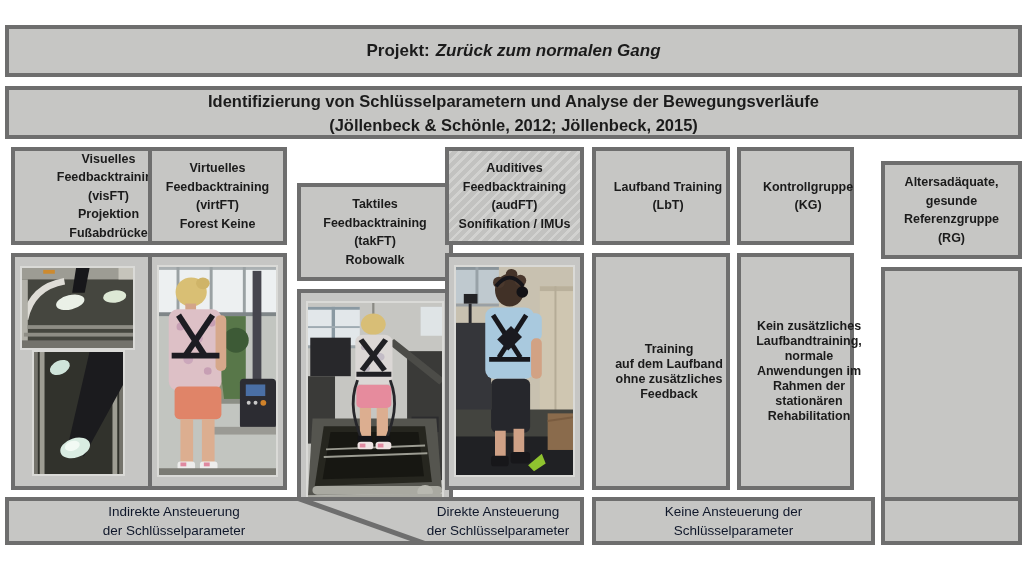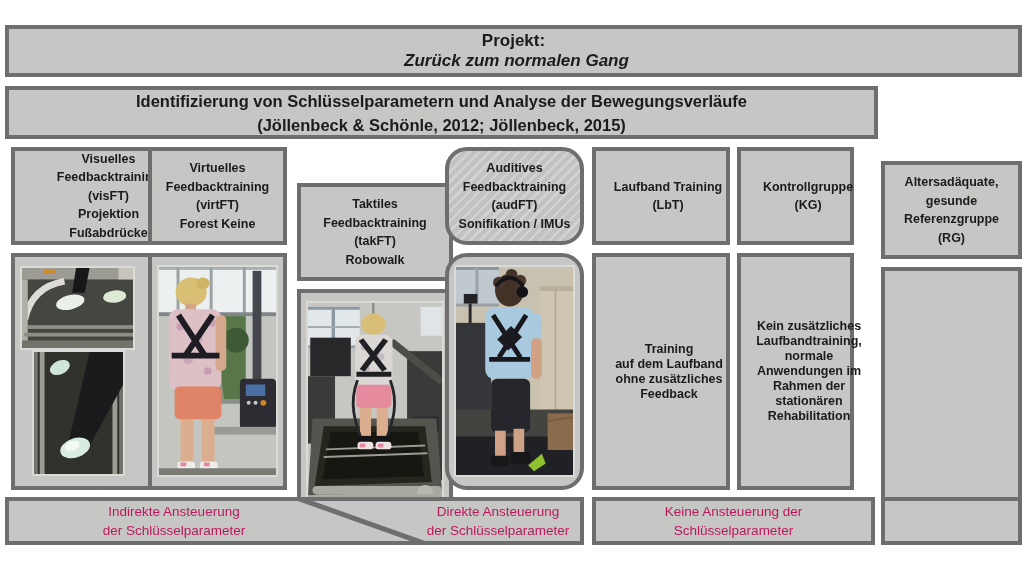--- a/index.html
+++ b/index.html
@@ -1,44 +1,44 @@
 <!DOCTYPE html>
 <html><head>
 <meta charset="utf-8">
 <style>
   html,body{margin:0;padding:0;background:#ffffff;}
   .stage{position:relative;width:1024px;height:576px;background:#ffffff;overflow:hidden;
          font-family:"Liberation Sans",sans-serif;color:#1b1b1b;}
   .box{position:absolute;background:#c6c6c4;border:4px solid #6e6e6e;box-sizing:border-box;
-       display:flex;align-items:center;justify-content:center;text-align:center;flex-direction:column;}
+       display:flex;align-items:center;justify-content:center;text-align:center;}
   .pre{white-space:pre-line;}
   .colflex{flex-direction:column;}
   #banner1{left:5px;top:25px;width:1017px;height:52px;font-size:17px;font-weight:bold;}
   #banner1 .it{font-style:italic;margin-left:0.35em;}
-  #banner2{left:5px;top:86px;width:873px;height:53px;font-size:16.5px;font-weight:bold;line-height:24px;}
+  #banner2{left:5px;top:86px;width:1017px;height:53px;font-size:16.5px;font-weight:bold;line-height:24px;}
   .hdr{top:147px;height:98px;font-size:12.5px;font-weight:bold;line-height:18.5px;padding:2px;}
   .mid{top:253px;height:237px;}
   .midtext{font-size:12.5px;font-weight:bold;line-height:15px;}
   .c1{left:11px;width:161px;padding-left:36px;}
   .c2{left:148px;width:139px;}
   .c3{left:297px;width:156px;margin-top:36px;}
-  .c4{left:445px;width:139px;border-radius:22px;}
+  .c4{left:445px;width:139px;}
   .c5{left:592px;width:138px;padding-left:16px;}
   .c6{left:737px;width:117px;padding-left:27px;}
   .c7{left:881px;width:141px;margin-top:14px;}
   .hatch{background:repeating-linear-gradient(135deg,#d2d2d0 0px,#d2d2d0 2.5px,#c2c2c0 2.5px,#c2c2c0 7px);}
   .photo{position:absolute;border:2px solid #dadad7;box-sizing:border-box;overflow:hidden;background:#3a3a36;}
   .photo svg{display:block;width:100%;height:100%;}
   .p1top{left:5px;top:9px;width:115px;height:84px;}
   .p1bot{left:17px;top:93px;width:93px;height:126px;}
   .pfill{left:5px;right:5px;top:8px;bottom:9px;}
   #footA{left:5px;top:497px;width:579px;height:48px;}
   #footB{left:592px;top:497px;width:283px;height:48px;}
   #footC{left:881px;top:497px;width:141px;height:48px;}
-  .foot-text{font-size:13.5px;font-weight:normal;line-height:19px;color:#be185d;}
+  .foot-text{font-size:13.5px;font-weight:normal;line-height:19px;color:#0f172a;}
   .footA-left{position:absolute;left:0;top:0;bottom:0;width:330px;display:flex;align-items:center;justify-content:center;text-align:center;}
   .footA-right{position:absolute;right:2px;top:0;bottom:0;width:160px;display:flex;align-items:center;justify-content:center;text-align:center;}
   #diag{position:absolute;left:0;top:0;width:100%;height:100%;}
 </style>
 </head>
 <body>
 
 <div class="stage">
 
   <div class="box" id="banner1">

